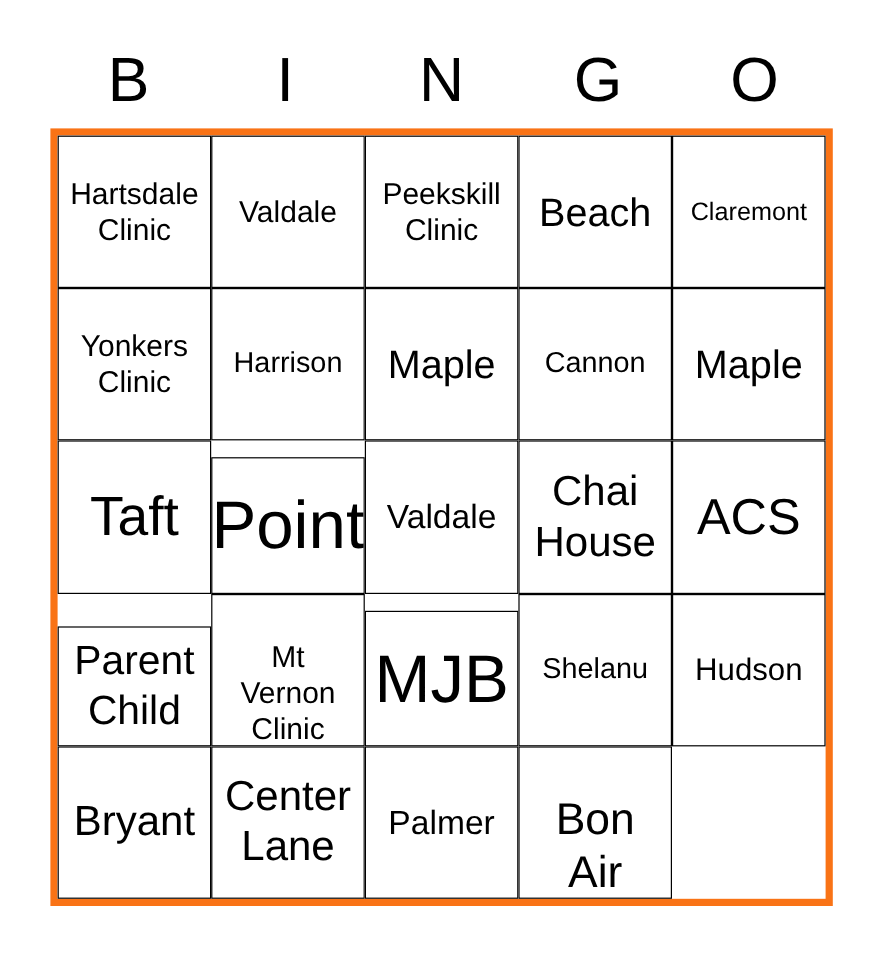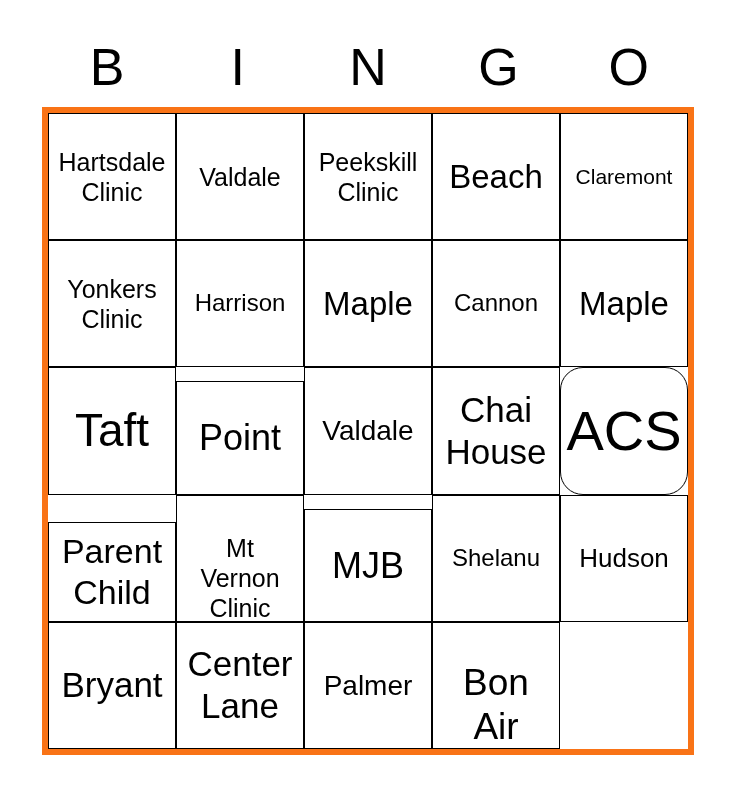--- a/index.html
+++ b/index.html
@@ -61,22 +61,22 @@
   .cell.narrow .lbl { max-width: 100px; margin-top: 40px; }
   .fs21 { font-size: 21px; }
   .fs24 { font-size: 24px; }
   .fs25 { font-size: 25px; }
   .fs26 { font-size: 26px; }
   .fs28 { font-size: 28px; }
   .fs30 { font-size: 35px; align-items: center; }
   .fs33 { font-size: 33px; }
   .fs34 { font-size: 34px; margin-top: 27px; }
   .fs37 { font-size: 37px; }
-  .fs42 { font-size: 56px; border-radius: 23px; }
-  .fs44 { font-size: 36px; margin-top: 14px; }
+  .fs42 { font-size: 42px; }
+  .fs44 { font-size: 56px; margin-top: 14px; }
   .fs46 { font-size: 46px; }
 </style>
 </head>
 <body>
 
 <div class="card">
 
   <div class="bingo-header">
     <div class="letter">B</div>
     <div class="letter">I</div>

